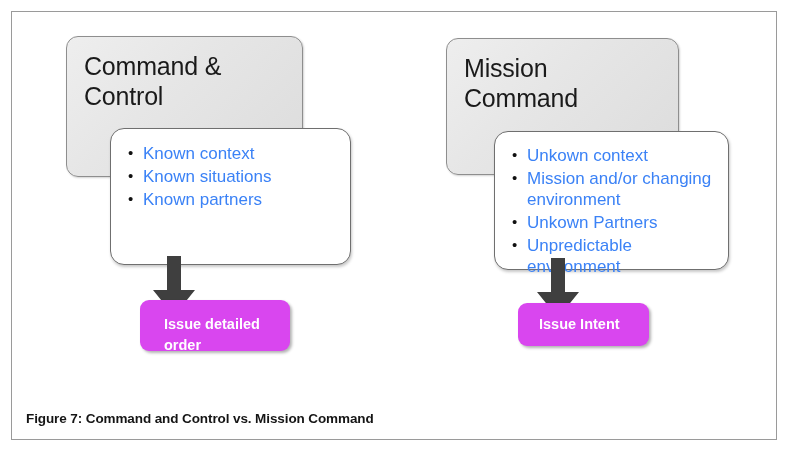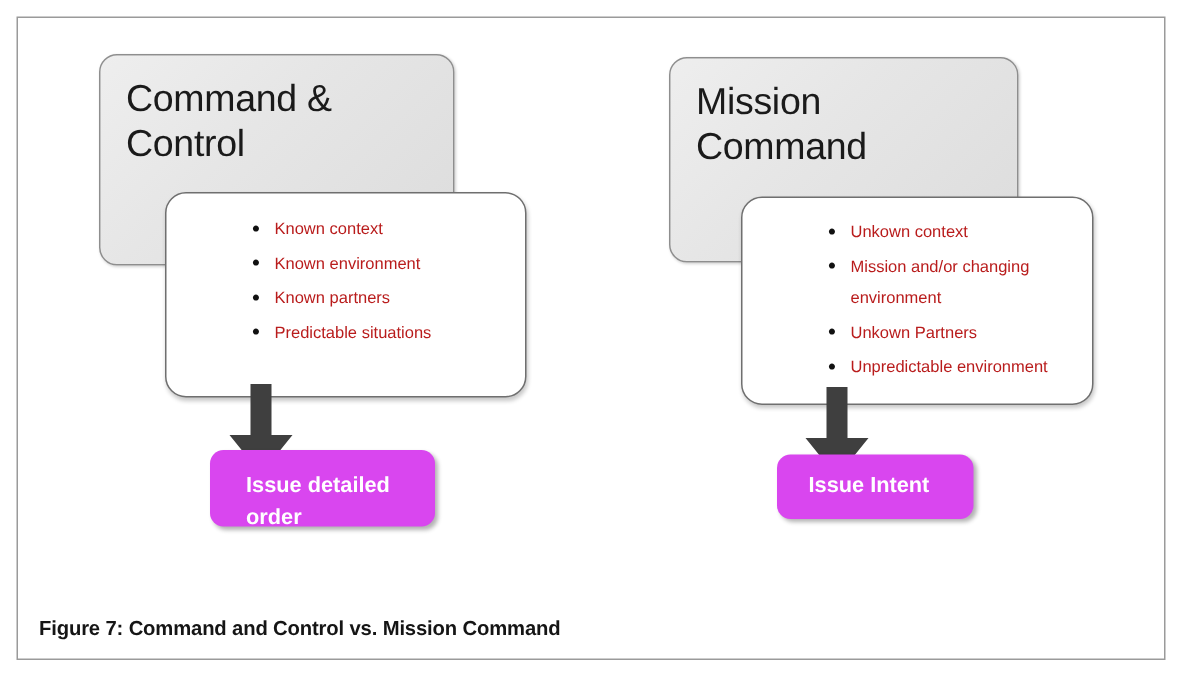--- a/index.html
+++ b/index.html
@@ -79,25 +79,24 @@
   #bullet-box-left  { left: 110px; top: 128px; width: 241px; height: 137px; }
   #bullet-box-right { left: 494px; top: 131px; width: 235px; height: 139px; }
 
   .bullet-list {
     margin: 0;
     padding: 14px 10px 0 32px;
     list-style: none;
   }
   .bullet-list li {
     position: relative;
-    font-size: 11px;
+    font-size: 17px;
     line-height: 21px;
-    color: #b91c1c;
+    color: #3b82f6;
     margin-bottom: 2px;
-    margin-left: 40px;
   }
   .bullet-list li::before {
     content: "\2022";
     position: absolute;
     left: -15px;
     top: -1px;
     font-size: 15px;
     color: #111111;
   }
   #bullet-box-right .bullet-list { padding-top: 13px; }
@@ -155,23 +154,22 @@
   <div class="canvas">
 
     <div class="header-box" id="header-box-left">
       <div class="title">Command &amp;
 Control</div>
     </div>
 
     <div class="bullet-box" id="bullet-box-left">
       <ul class="bullet-list">
         <li>Known context</li>
-        <li>Known environment</li>
+        <li>Known situations</li>
         <li>Known partners</li>
-        <li>Predictable situations</li>
       </ul>
     </div>
 
     <div class="arrow" id="arrow-left">
       <svg width="44" height="62" viewBox="0 0 44 62" aria-hidden="true">
         <polygon points="15,0 29,0 29,34 43,34 22,60 1,34 15,34" fill="#3f3f3f"></polygon>
       </svg>
     </div>
 
     <div class="result-box" id="result-box-left">

